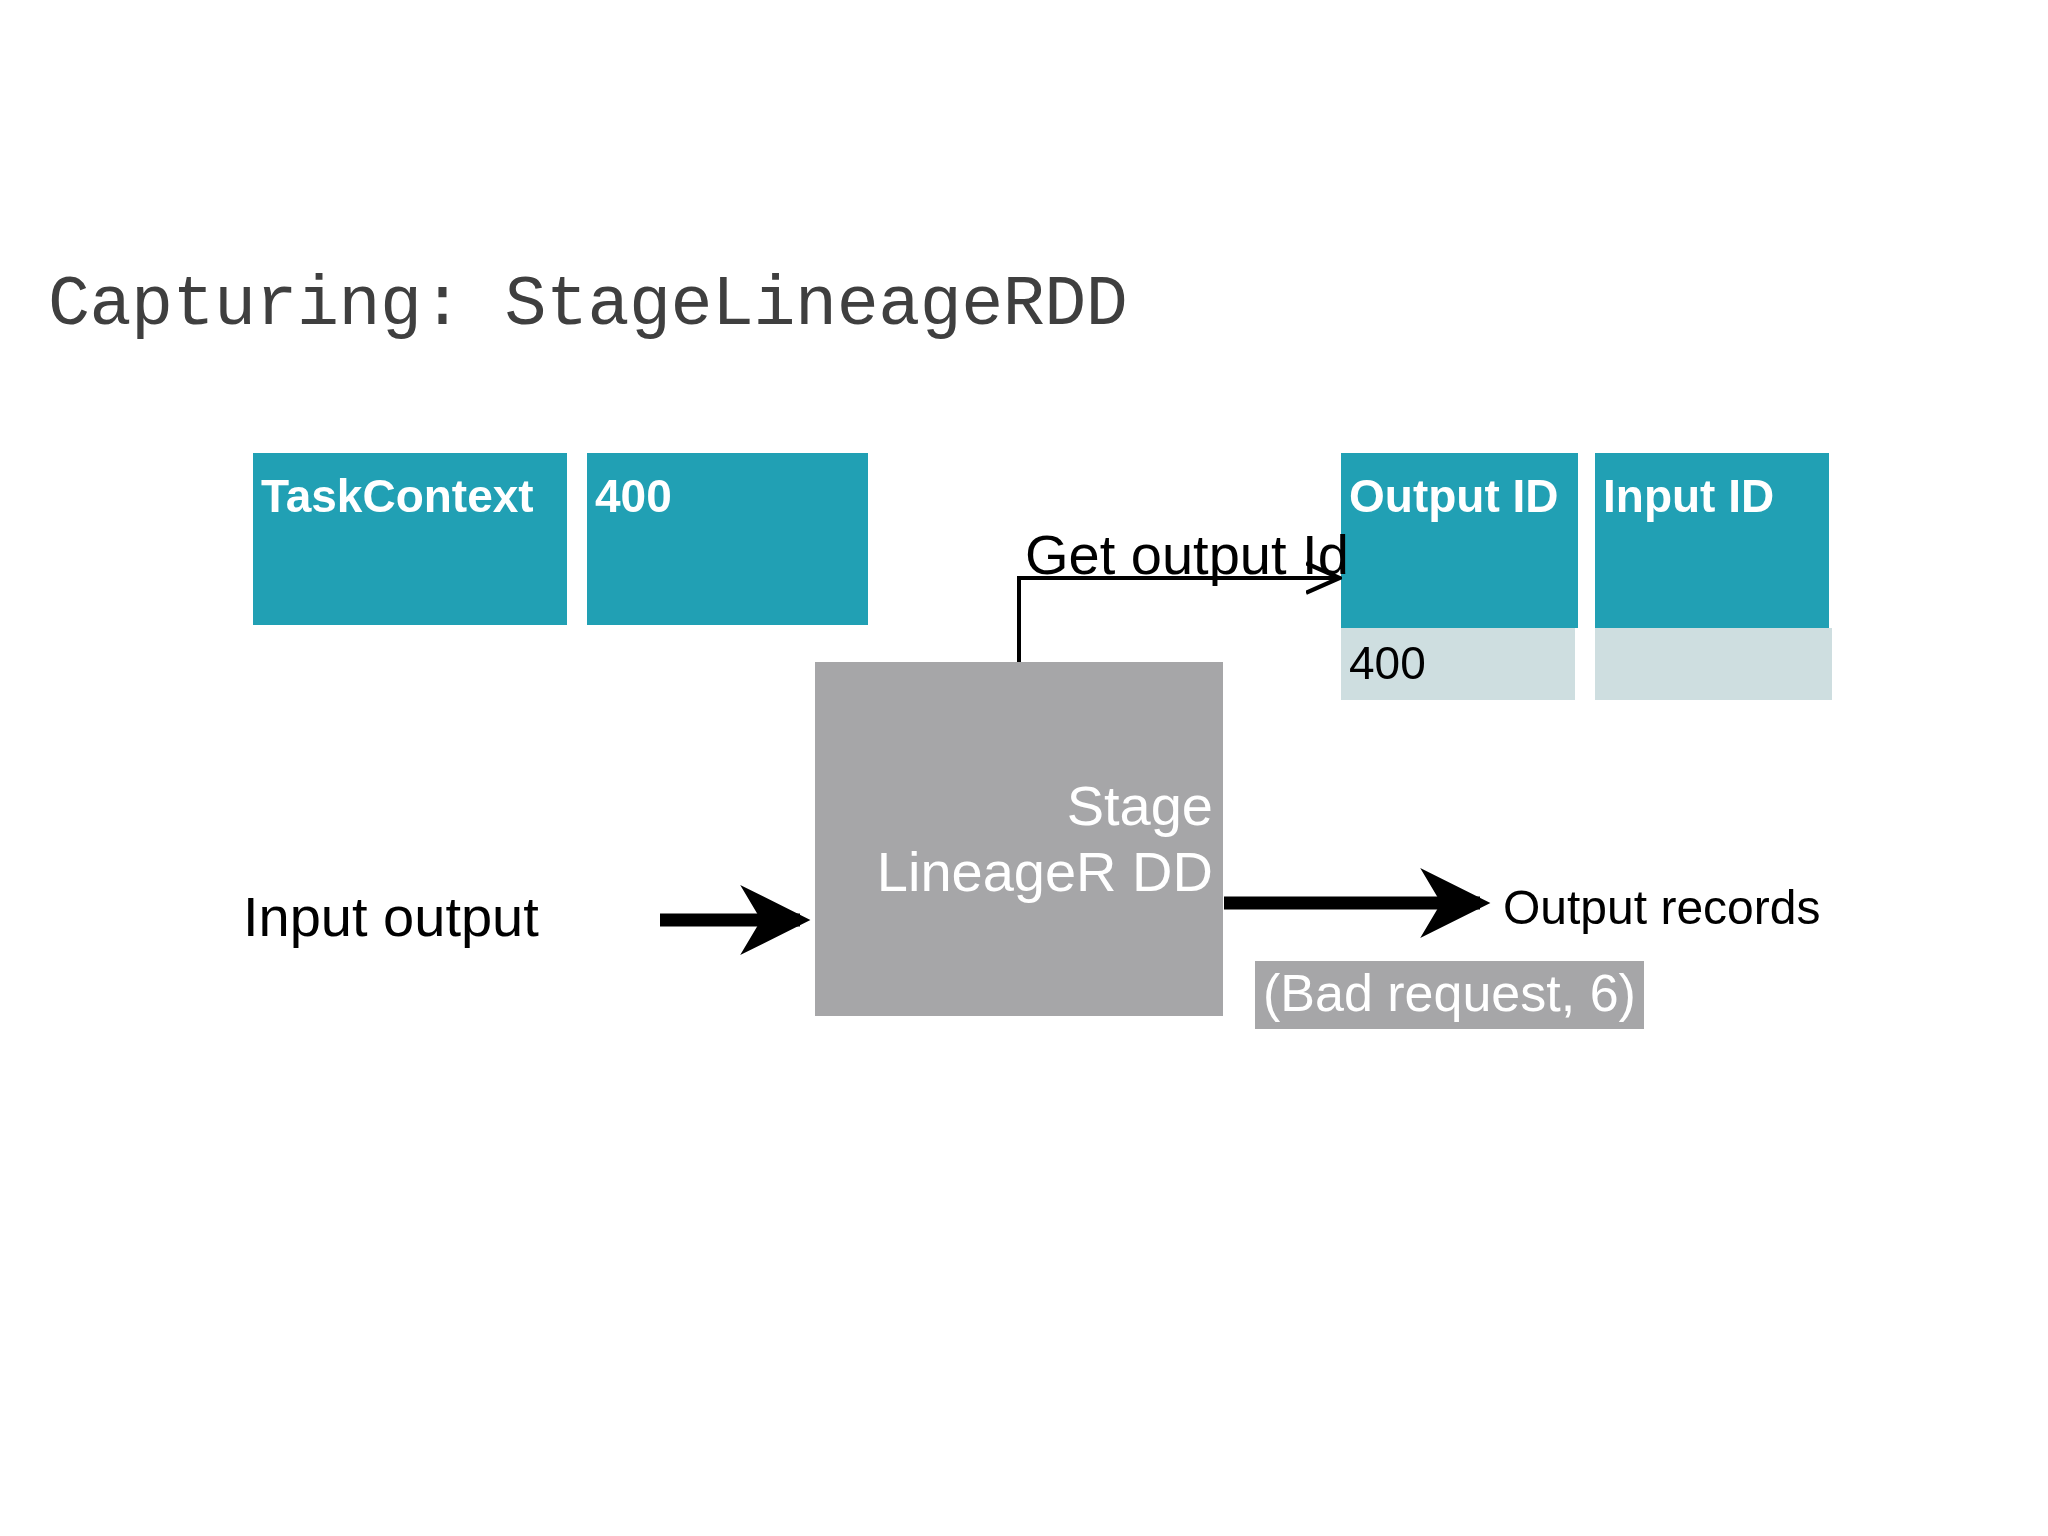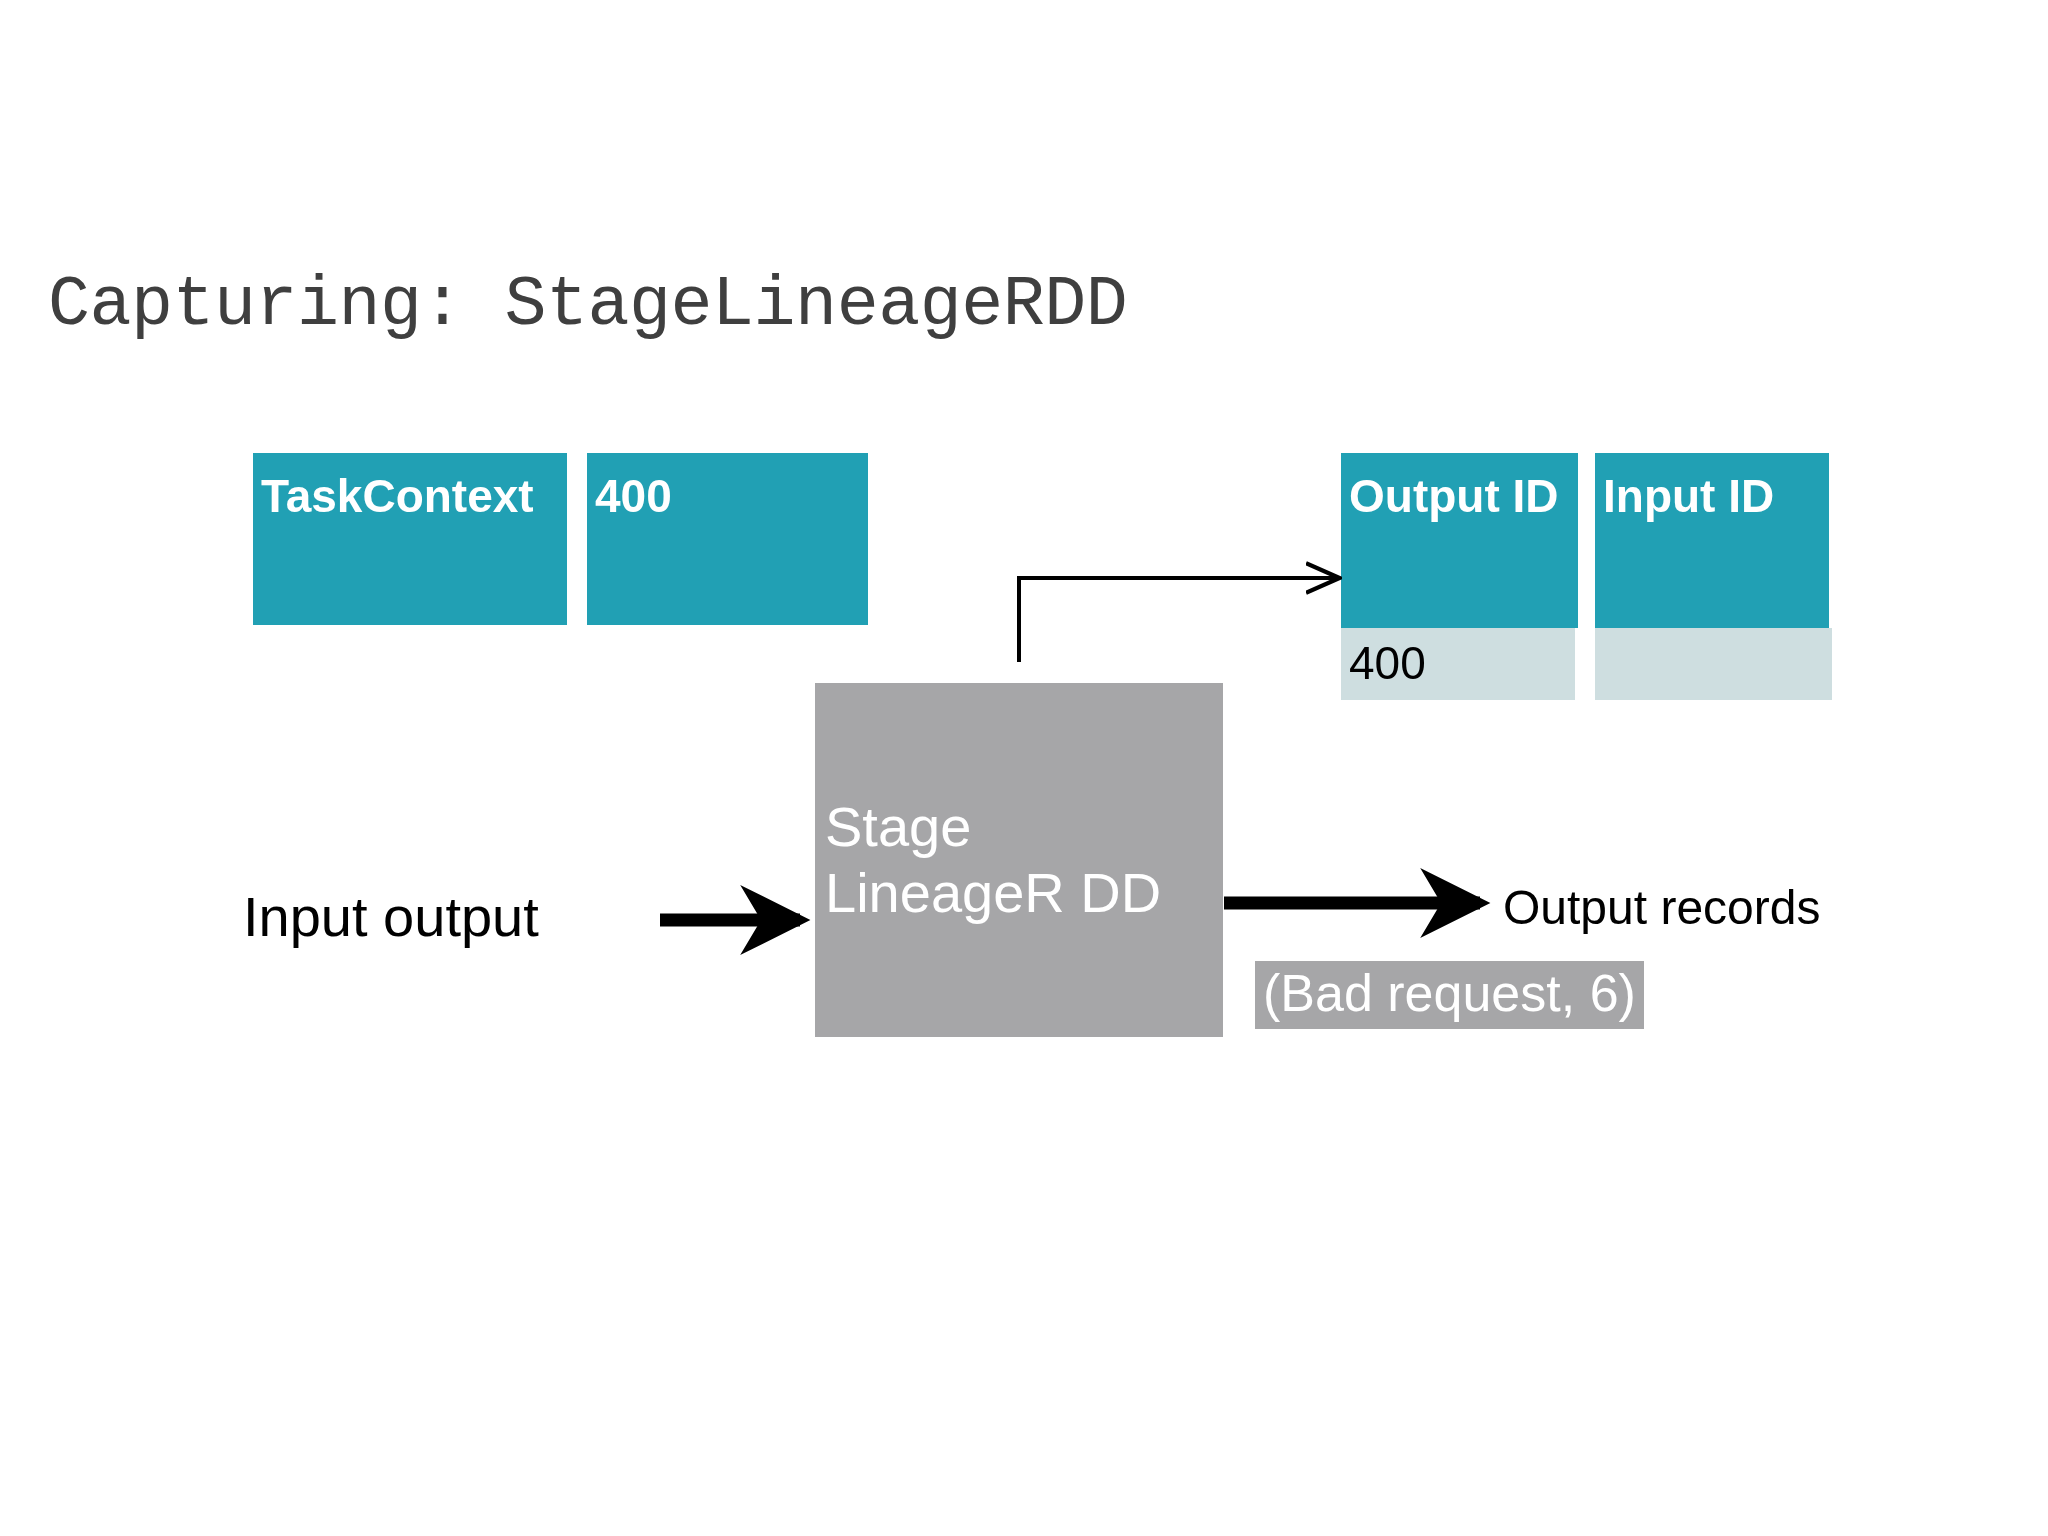--- a/index.html
+++ b/index.html
@@ -85,27 +85,26 @@
     position: absolute;
     left: 815px;
     top: 662px;
     width: 408px;
     height: 354px;
     background: #A6A6A8;
     color: #ffffff;
     font-family: "Liberation Sans", sans-serif;
     font-size: 56px;
     line-height: 1.18;
-    text-align: left;
+    text-align: right;
     display: flex;
     align-items: center;
     justify-content: center;
     padding: 0 10px;
     box-sizing: border-box;
-    margin-top: 21px;
   }
   #rdd-box-label { display: block; width: 100%; }
 
   
   .plain-label {
     position: absolute;
     font-family: "Liberation Sans", sans-serif;
     color: #000000;
     white-space: nowrap;
   }
@@ -165,20 +164,21 @@
     <div class="grid-row">
       <div class="grid-cell body b0">400</div>
       <div class="grid-cell body b1 last"></div>
     </div>
   </div>
 
   <div id="rdd-box">
     <span id="rdd-box-label">Stage LineageR DD</span>
   </div>
 
+  <div class="plain-label" id="label-get-output-id">Get output Id</div>
 
   <div class="plain-label" id="label-input-records">Input output</div>
 
   <div class="plain-label" id="label-output-records">Output records</div>
 
   <div class="plain-label" id="label-bad-request">(Bad request, 6)</div>
 
   <svg id="arrow-layer" viewBox="0 0 2048 1536">
     <defs>
       <marker id="head-thick" markerWidth="6" markerHeight="6" refX="4.6" refY="3" orient="auto">

